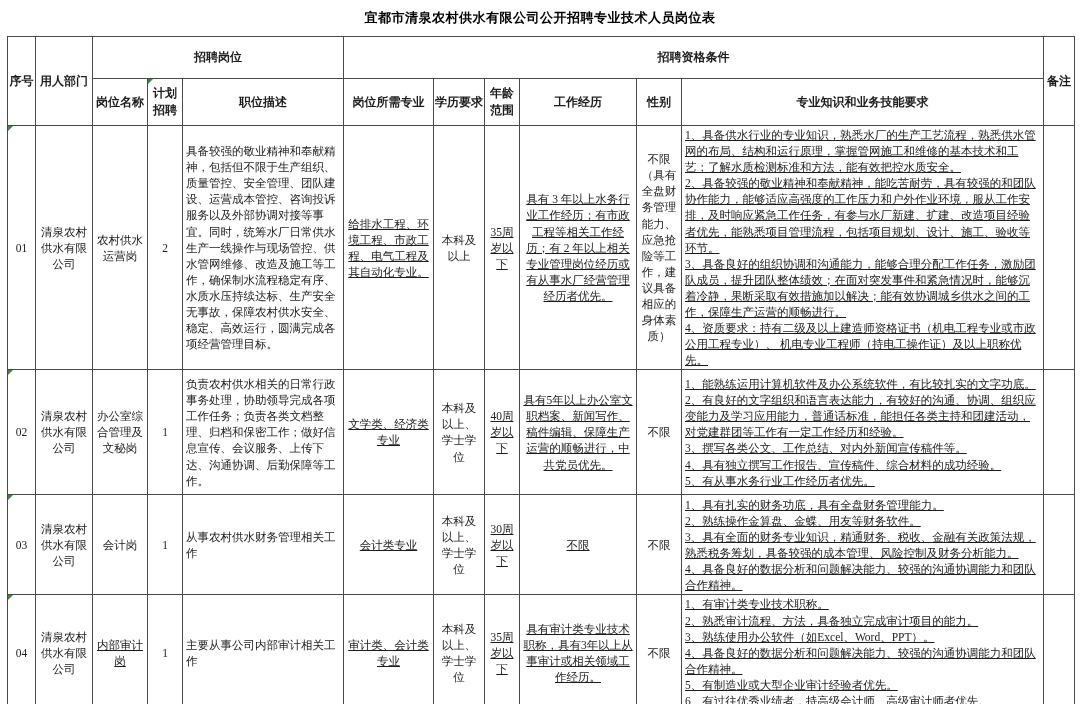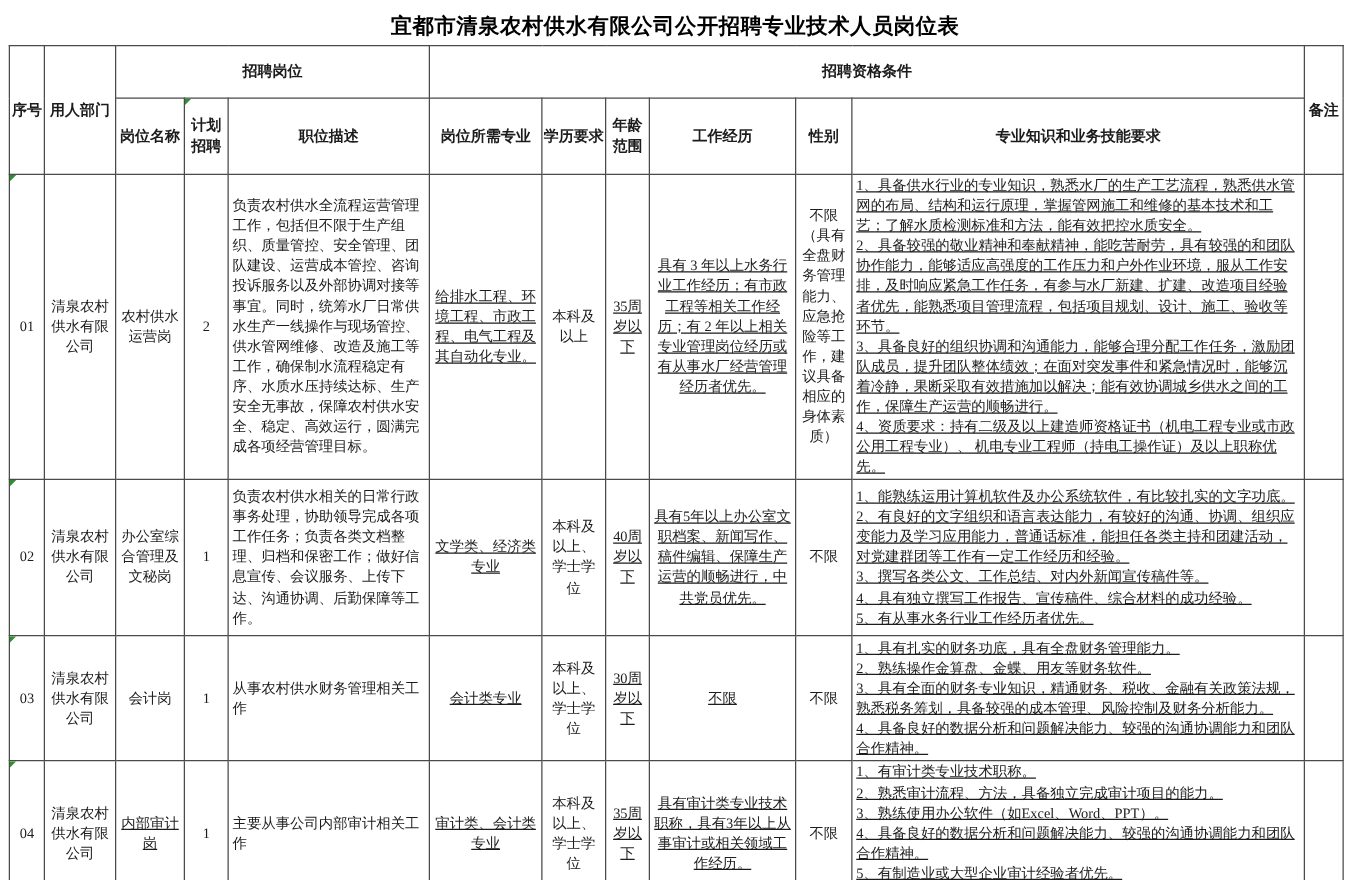--- a/index.html
+++ b/index.html
@@ -3,21 +3,21 @@
 <meta charset="utf-8">
 <style>
   html,body{margin:0;padding:0;background:#ffffff;}
   .page{
     position:relative;width:1080px;height:704px;background:#ffffff;
     font-family:"Liberation Serif","DejaVu Serif",serif;color:#1c1c1c;
     overflow:hidden;box-sizing:border-box;
   }
   .title{
     margin:0;padding-top:9px;height:27px;text-align:center;
-    font-size:17px;font-weight:bold;color:#000;letter-spacing:.5px;
+    font-size:13px;font-weight:bold;color:#000;letter-spacing:.5px;
   }
   table.job{
     position:absolute;left:7px;top:36px;width:1067px;
     border-collapse:collapse;table-layout:fixed;
     font-size:11.5px;line-height:1.4;
   }
   table.job th,table.job td{
     border:1px solid #4a4a4a;
     padding:1px 3px;vertical-align:middle;
     overflow:hidden;position:relative;
@@ -28,21 +28,21 @@
   td.c{text-align:center;}
   td.l{text-align:center;text-decoration:underline;}
   td.desc{text-align:left;vertical-align:middle;}
   td.skills{text-align:left;vertical-align:middle;padding:2px 4px;text-decoration:underline;}
   .pre{white-space:pre-line;}
   
   .corner::after{
     content:"";position:absolute;top:0;left:0;width:0;height:0;
     border-top:5px solid #2f8f2f;border-right:5px solid transparent;
   }
-  tr.hr1{height:42px;} tr.hr2{height:61px;}
+  tr.hr1{height:42px;} tr.hr2{height:47px;}
   tr.r1{height:216px;} tr.r2{height:125px;}
   tr.r3{height:100px;} tr.r4{height:106px;}
   table.job{border:1px solid #333;}
 </style>
 </head>
 <body>
 
 <div class="page">
   <h1 class="title">宜都市清泉农村供水有限公司公开招聘专业技术人员岗位表</h1>
 
@@ -80,21 +80,21 @@
         <th>性别</th>
         <th>专业知识和业务技能要求</th>
       </tr>
     </thead>
     <tbody>
       <tr class="r1">
         <td class="c corner">01</td>
         <td class="c">清泉农村供水有限公司</td>
         <td class="c">农村供水运营岗</td>
         <td class="c">2</td>
-        <td class="desc">负责农村供水全流程运营管理工作，包括但不限于生产组织、质量管控、安全管理、团队建设、运营成本管控、咨询投诉服务以及外部协调对接等事宜。同时，统筹水厂日常供水生产一线操作与现场管控、供水管网维修、改造及施工等工作，确保制水流程稳定有序、水质水压持续达标、生产安全无事故，保障农村供水安全、稳定、高效运行，圆满完成各项经营管理目标。</td>
+        <td class="desc">具备较强的敬业精神和奉献精神，包括但不限于生产组织、质量管控、安全管理、团队建设、运营成本管控、咨询投诉服务以及外部协调对接等事宜。同时，统筹水厂日常供水生产一线操作与现场管控、供水管网维修、改造及施工等工作，确保制水流程稳定有序、水质水压持续达标、生产安全无事故，保障农村供水安全、稳定、高效运行，圆满完成各项经营管理目标。</td>
         <td class="l">给排水工程、环境工程、市政工程、电气工程及其自动化专业。</td>
         <td class="c">本科及以上</td>
         <td class="l">35周岁以下</td>
         <td class="l">具有 3 年以上水务行业工作经历；有市政工程等相关工作经历；有 2 年以上相关专业管理岗位经历或有从事水厂经营管理经历者优先。</td>
         <td class="c">不限（具有全盘财务管理能力、应急抢险等工作，建议具备相应的身体素质）</td>
         <td class="skills pre">1、具备供水行业的专业知识，熟悉水厂的生产工艺流程，熟悉供水管网的布局、结构和运行原理，掌握管网施工和维修的基本技术和工艺；了解水质检测标准和方法，能有效把控水质安全。
 2、具备较强的敬业精神和奉献精神，能吃苦耐劳，具有较强的和团队协作能力，能够适应高强度的工作压力和户外作业环境，服从工作安排，及时响应紧急工作任务，有参与水厂新建、扩建、改造项目经验者优先，能熟悉项目管理流程，包括项目规划、设计、施工、验收等环节。
 3、具备良好的组织协调和沟通能力，能够合理分配工作任务，激励团队成员，提升团队整体绩效；在面对突发事件和紧急情况时，能够沉着冷静，果断采取有效措施加以解决；能有效协调城乡供水之间的工作，保障生产运营的顺畅进行。
 4、资质要求：持有二级及以上建造师资格证书（机电工程专业或市政公用工程专业）、 机电专业工程师（持电工操作证）及以上职称优先。</td>
         <td></td>

